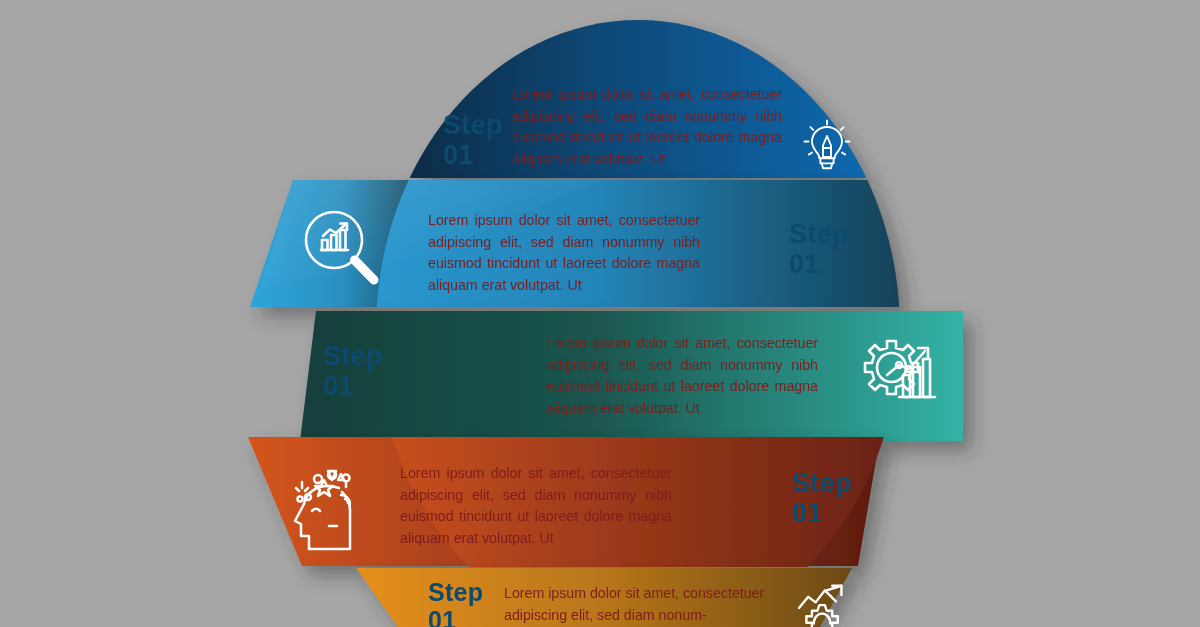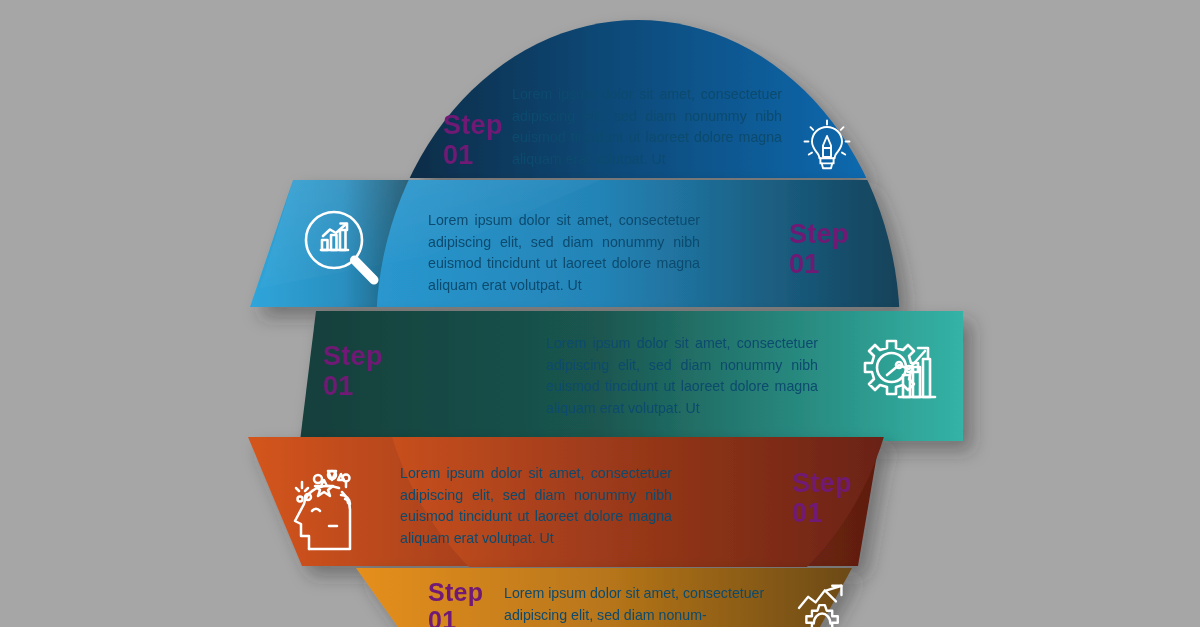--- a/index.html
+++ b/index.html
@@ -17,29 +17,29 @@
   }
   #stage svg.layer {
     position: absolute;
     top: 0;
     left: 0;
     width: 1200px;
     height: 627px;
   }
   .step-label {
     position: absolute;
-    color: #701a75;
+    color: #0c4a6e;
     font-weight: bold;
     line-height: 1.12;
     letter-spacing: 0.3px;
     white-space: pre-line;
   }
   .body-copy {
     position: absolute;
-    color: #0c4a6e;
+    color: #7f1d1d;
     font-size: 14.2px;
     line-height: 1.52;
     text-align: justify;
     text-justify: inter-word;
     font-weight: 400;
   }
   .body-copy.last-left { text-align: left; }
   .icon-holder {
     position: absolute;
   }

